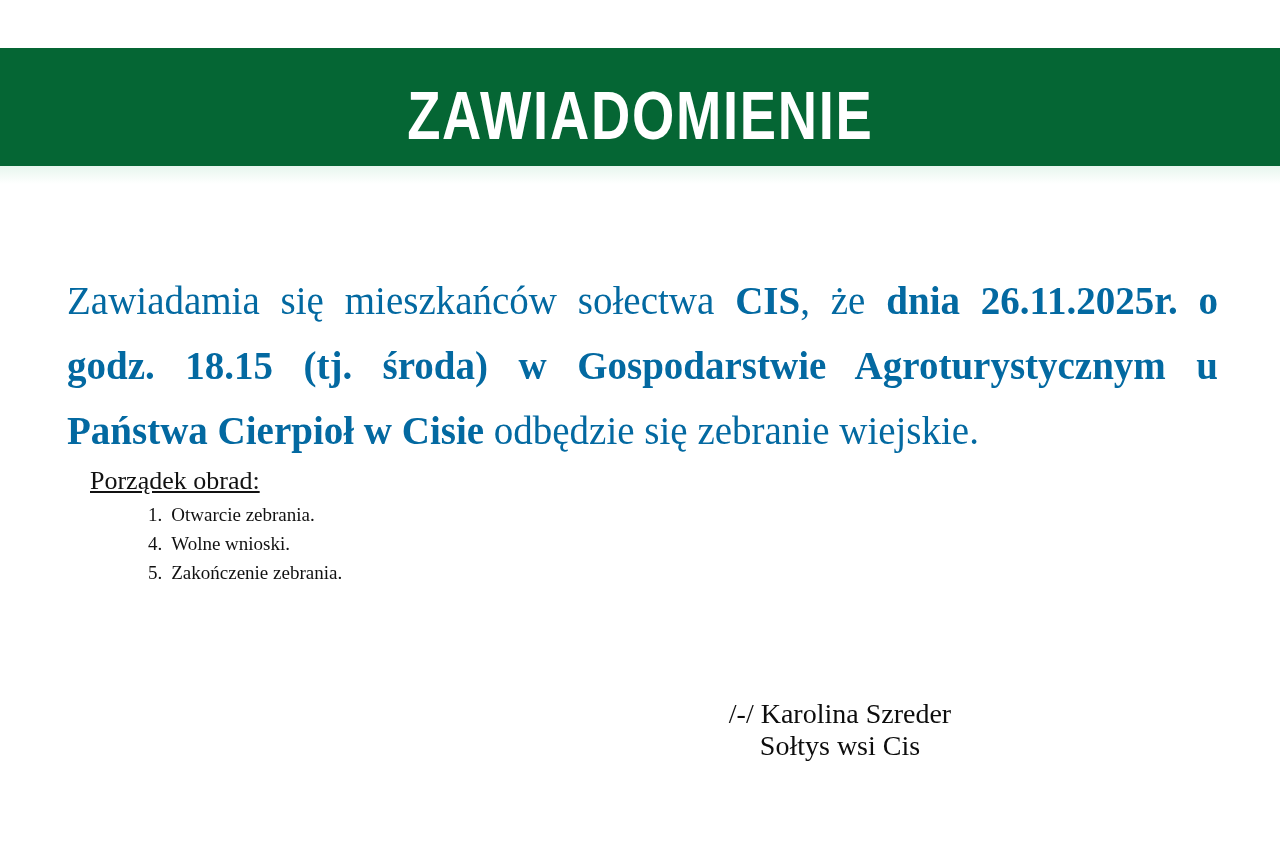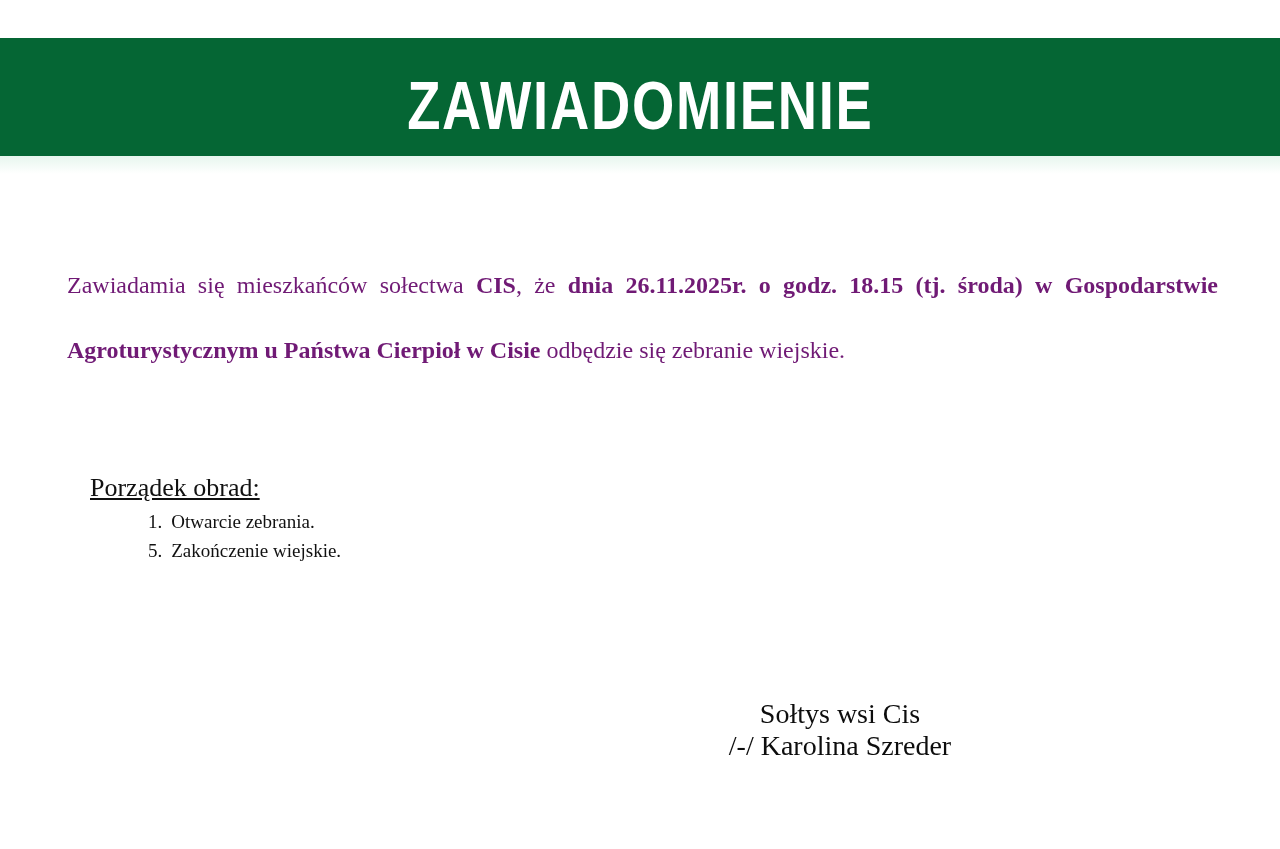--- a/index.html
+++ b/index.html
@@ -12,21 +12,21 @@
     width: 1280px;
     height: 849px;
     background: #ffffff;
     overflow: hidden;
     font-family: "Liberation Serif", serif;
     color: #111111;
   }
   
   .banner {
     position: absolute;
-    top: 38px;
+    top: 48px;
     left: 0;
     width: 1280px;
     height: 133px;
     background: #056634;
     display: flex;
     align-items: center;
     justify-content: center;
   }
   .banner::after {
     content: "";
@@ -47,37 +47,37 @@
     transform-origin: center center;
     white-space: nowrap;
     line-height: 1;
   }
   
   .announcement {
     position: absolute;
     top: 229px;
     left: 67px;
     width: 1151px;
-    font-size: 24px;
+    font-size: 39px;
     line-height: 65px;
     text-align: justify;
-    color: #701a75;
+    color: #0369a1;
   }
   
   .agenda {
     position: absolute;
     top: 461px;
     left: 90px;
     right: 60px;
   }
   .agenda-heading {
     font-size: 26px;
     line-height: 30px;
     text-decoration: underline;
-    margin: 12px 0 4px 0;
+    margin: 5px 0 4px 0;
     font-weight: normal;
   }
   .agenda-list {
     margin: 0;
     padding: 0 0 0 58px;
     list-style: none;
   }
   .agenda-item {
     font-size: 19px;
     line-height: 29px;
@@ -110,23 +110,26 @@
 
   <p class="announcement"><span>Zawiadamia się mieszkańców sołectwa </span><span style="font-weight: bold;">CIS</span><span>, że </span><span style="font-weight: bold;">dnia 26.11.2025r. o godz. 18.15 (tj. środa) w Gospodarstwie Agroturystycznym u Państwa Cierpioł w Cisie</span><span> odbędzie się zebranie wiejskie.</span></p>
 
   <div class="agenda">
     <div class="agenda-heading">Porządek obrad:</div>
     <div class="agenda-list">
       <div class="agenda-item">
         <span class="num">1.</span><span>Otwarcie zebrania.</span>
       </div>
       <div class="agenda-item">
-        <span class="num">5.</span><span>Zakończenie wiejskie.</span>
+        <span class="num">4.</span><span>Wolne wnioski.</span>
+      </div>
+      <div class="agenda-item">
+        <span class="num">5.</span><span>Zakończenie zebrania.</span>
       </div>
     </div>
   </div>
 
   <div class="signature">
+    <div>/-/ Karolina Szreder</div>
     <div>Sołtys wsi Cis</div>
-    <div>/-/ Karolina Szreder</div>
   </div>
 
 </div>
 
 </body></html>

